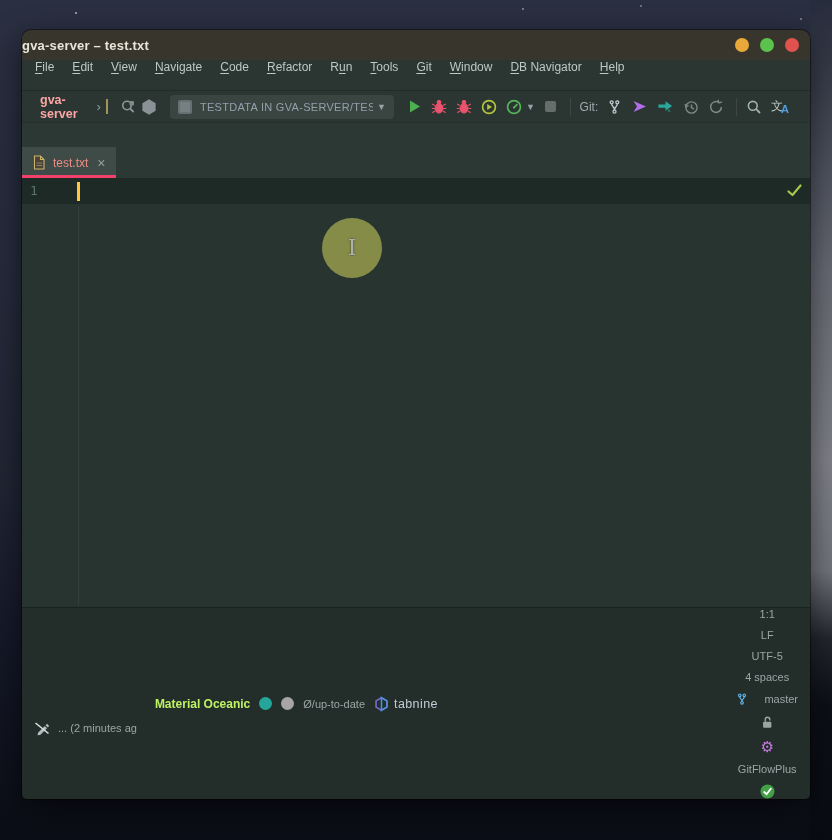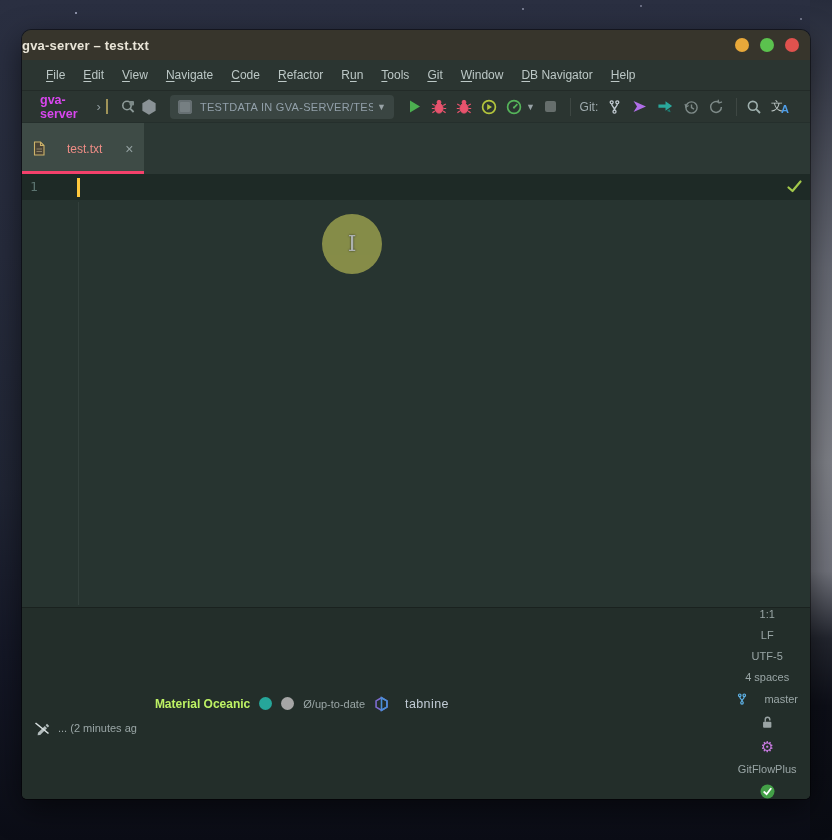--- a/index.html
+++ b/index.html
@@ -21,49 +21,49 @@
 
   
   .title-bar { flex:0 0 30px; background:var(--titlebar-bg); position:relative;
     display:flex; align-items:center; }
   .title-text { font-size:13px; font-weight:bold; color:var(--title-text); letter-spacing:.2px; }
   .traffic-lights { position:absolute; right:11px; top:0; height:100%; display:flex; align-items:center; gap:11px; }
   .tl { width:14px; height:14px; border-radius:50%; }
   .tl-min { background:var(--tl-yellow); } .tl-max { background:var(--tl-green); } .tl-close { background:var(--tl-red); }
 
   
-  .menu-bar { flex:0 0 30px; display:flex; align-items:center; padding:0 15px; background:var(--chrome-bg); }
+  .menu-bar { flex:0 0 30px; display:flex; padding:0 4px; background:var(--chrome-bg); }
   .menu-item { padding:0 9px; font-size:12px; color:var(--text-primary); cursor:default; }
   .menu-item u { text-underline-offset:2px; }
 
   
   .toolbar { flex:0 0 32px; display:flex; align-items:center; padding:0 10px 0 18px;
     background:var(--chrome-bg); border-top:1px solid rgba(0,0,0,.18); }
-  .project-name { font-size:12.5px; font-weight:bold; color:#d946ef; }
+  .project-name { font-size:12.5px; font-weight:bold; color:#fca5a5; }
   .chev { color:#8d999c; font-size:13px; margin:0 5px 0 5px; }
   .ysep { width:2px; height:15px; background:rgba(222,200,110,.65); margin-right:10px; }
   .tbtn { width:26px; height:26px; display:flex; align-items:center; justify-content:center; border-radius:4px; color:var(--icon-gray); }
   .run-config { margin-left:10px; width:224px; height:24px; background:var(--combo-bg); border-radius:4px;
     display:flex; align-items:center; padding:0 8px; }
   .rc-icon { width:14px; height:14px; border-radius:3px; background:#767f82; box-shadow:inset 0 0 0 2px #666f72; margin-right:8px; }
   .rc-text { flex:1; text-align:center; font-size:11px; color:var(--combo-text); letter-spacing:.3px;
     white-space:nowrap; overflow:hidden; }
   .rc-caret { color:#98a2a6; font-size:9px; margin-left:4px; }
   .tico { margin-right:9px; display:flex; align-items:center; justify-content:center; width:17px; height:17px; }
   .tico.first { margin-left:13px; }
   .tsep { width:1px; height:18px; background:rgba(255,255,255,.09); margin:0 9px 0 3px; }
   .git-label { font-size:12px; color:#9fabae; margin-right:9px; }
   .dd-caret { width:9px !important; color:#98a2a6; font-size:9px; margin-left:-5px; }
   .translate-glyph { font-size:12px; color:#bfc9c7; position:relative; white-space:nowrap; }
   .translate-glyph .t-a { color:#4f9ee8; font-size:11px; font-weight:bold; position:relative; top:3px; left:-2px; }
 
   
   .tab-bar { flex:0 0 38px; background:var(--tabbar-bg); display:flex; align-items:stretch;
     border-top:1px solid rgba(0,0,0,.15); }
-  .tab { display:flex; align-items:center; gap:21px; padding:18px 10px; background:var(--tab-active-bg); position:relative; }
+  .tab { display:flex; align-items:center; gap:7px; padding:8px 10px; background:var(--tab-active-bg); position:relative;margin-top:24px; }
   .tab::after { content:""; position:absolute; left:0; right:0; bottom:0; height:3px; background:var(--tab-underline); }
   .tab-label { font-size:12px; color:var(--tab-text); }
   .tab-close { color:#93a0a0; font-size:14px; line-height:1; margin-left:2px; }
 
   
   .editor { flex:1 1 auto; background:var(--editor-bg); position:relative; }
   .caret-line { position:absolute; top:0; left:0; right:0; height:26px; background:var(--caret-line-bg); }
   .gutter-num { position:absolute; top:0; left:0; width:48px; height:26px; line-height:26px; padding-left:8px;
     font-family:"DejaVu Sans Mono",monospace; font-size:13px; color:#5c7470; }
   .caret { position:absolute; left:55px; top:4px; width:2.5px; height:19px; background:var(--caret-color); }
@@ -76,21 +76,21 @@
 
   
   .status-bar { flex:0 0 30px; background:var(--status-bg); border-top:1px solid rgba(0,0,0,.25);
     display:flex; align-items:center; padding:0 12px; font-size:11px; color:var(--text-muted); white-space:nowrap; }
   .sb-left { display:flex; align-items:center; gap:8px;margin-top:48px; }
   .sb-theme { display:flex; align-items:center; gap:9px; margin-left:18px; }
   .sb-right { display:flex; align-items:center; gap:9px; margin-left:auto;flex-direction:column; }
   .theme-name { font-size:12px; font-weight:bold; color:#bef264; }
   .dot { width:13px; height:13px; border-radius:50%; }
   .dot-teal { background:var(--dot-teal); } .dot-gray { background:var(--dot-gray); }
-  .tabnine-wrap { display:flex; align-items:center; gap:16px; }
+  .tabnine-wrap { display:flex; align-items:center; gap:5px; }
   .tabnine-text { font-size:12.5px; color:#c2ccd6; letter-spacing:.4px; }
   .sb-item { color:var(--text-muted); }
   .branch-wrap { display:flex; align-items:center; gap:16px; }
   .gear-glyph { color:var(--gear-purple); font-size:15px; line-height:1; }
   svg { display:block; }
 </style>
 </head>
 <body>
 
 <div class="desktop">

